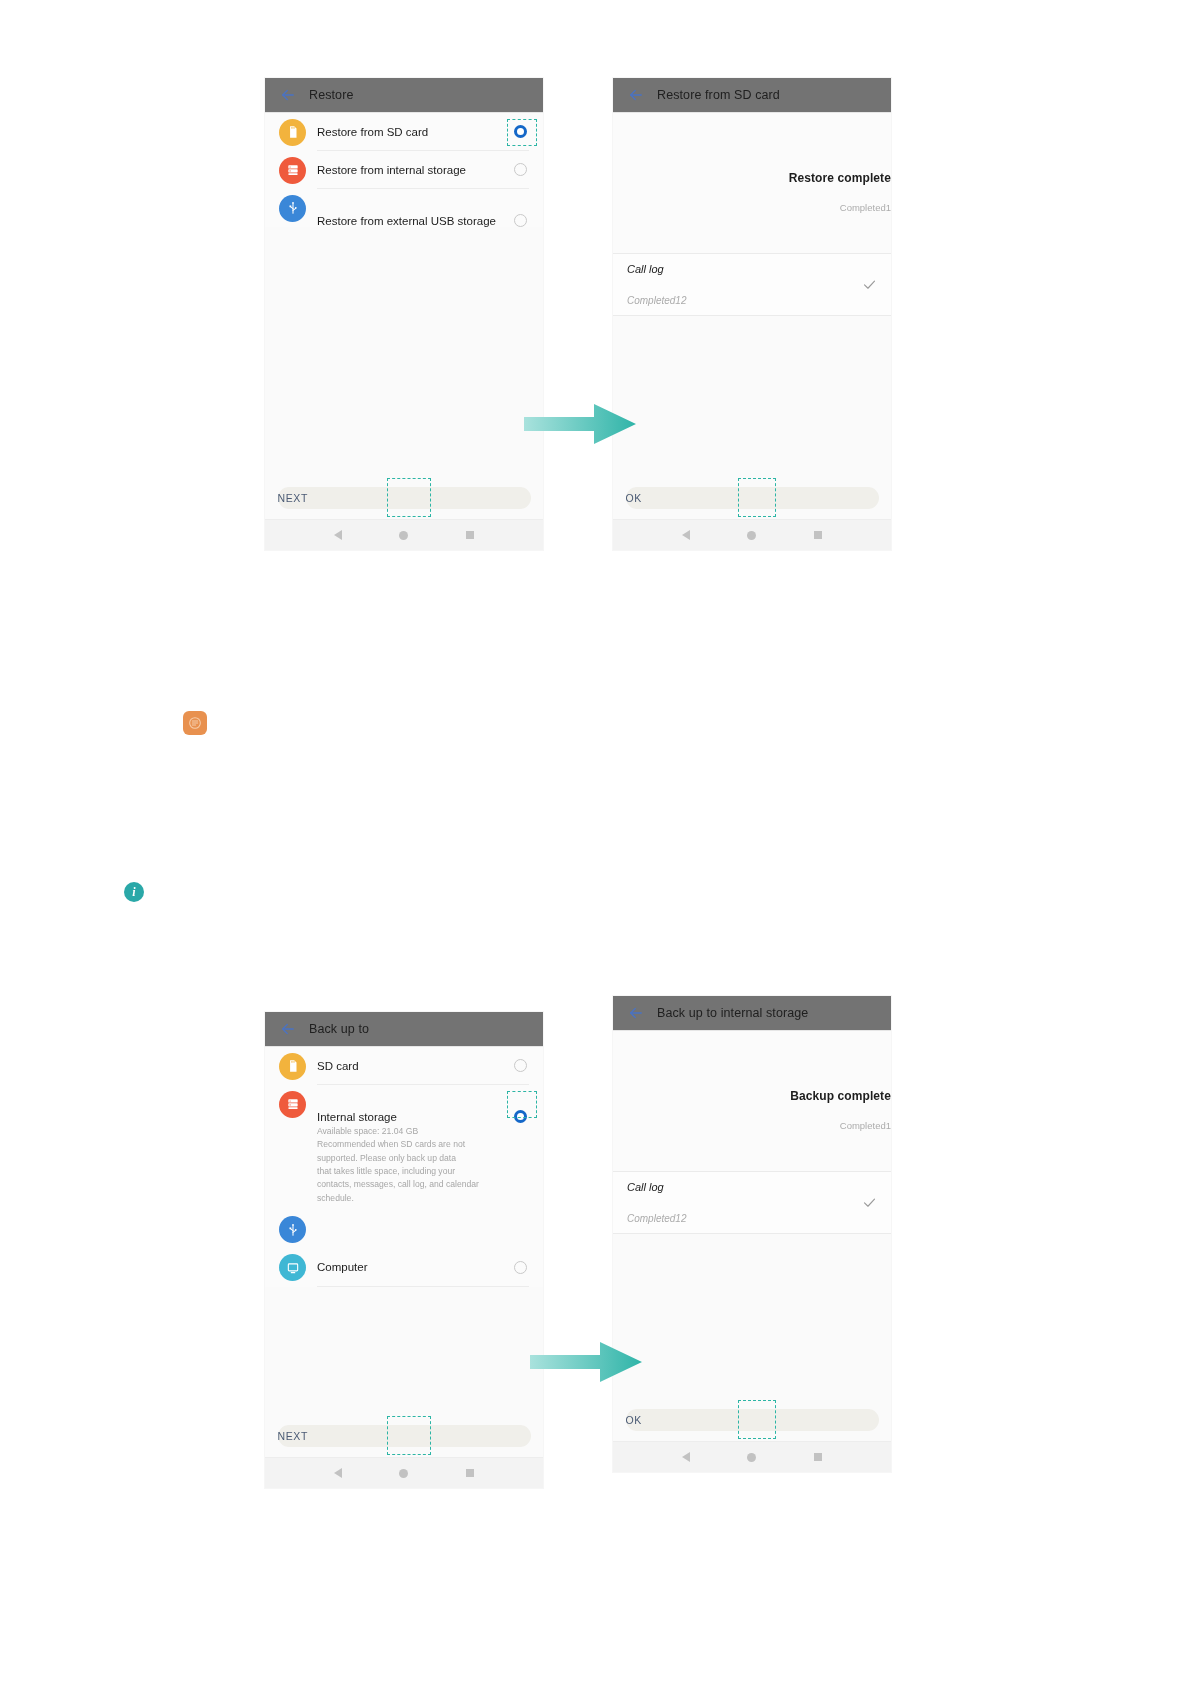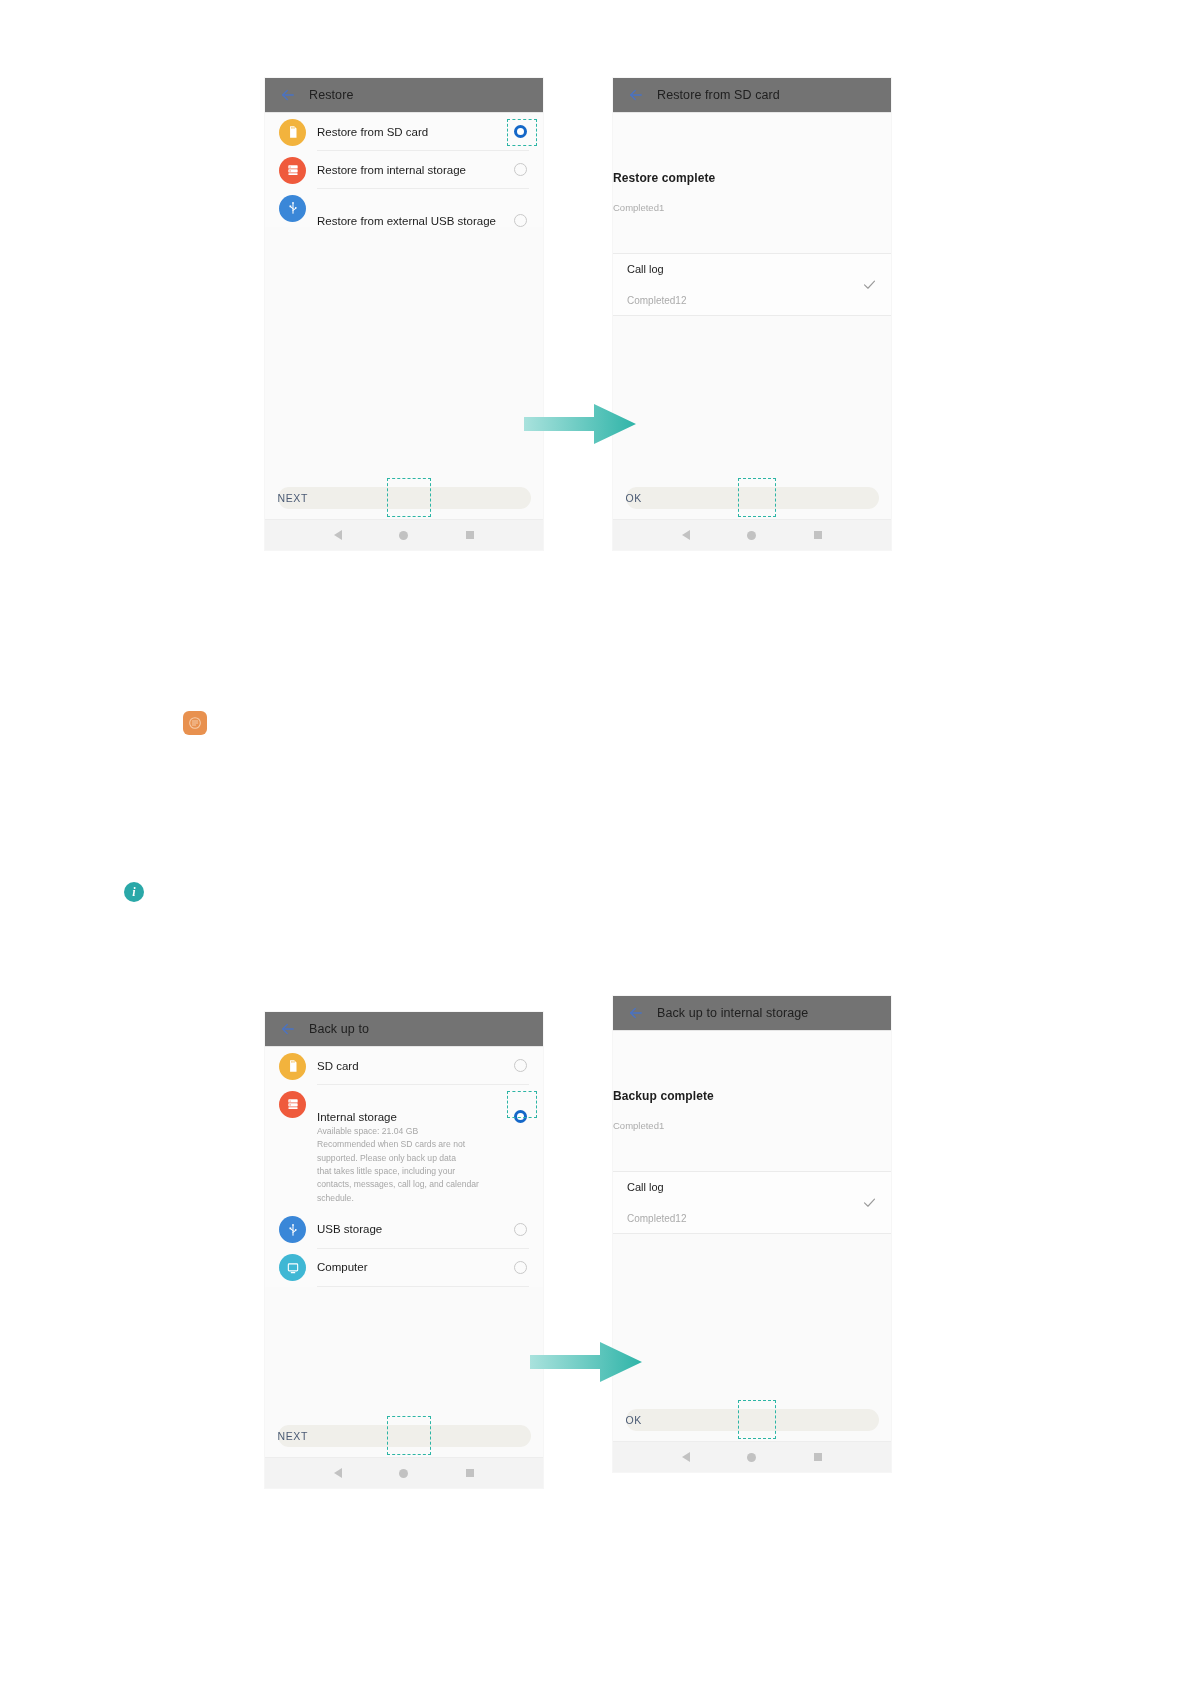--- a/index.html
+++ b/index.html
@@ -123,21 +123,21 @@
     font-size: 8.6px;
     line-height: 1.55;
     color: #a7a7a7;
     box-sizing: border-box;
   }
   .desc .dline { display: block; white-space: nowrap; }
 
   
   .result-body { background: #fbfbfb; position: relative; }
   .result-hero {
-    text-align: left;
+    text-align: right;
     padding-top: 58px;
     padding-bottom: 40px;
     border-bottom: 1px solid #ebebeb;
   }
   .result-title {
     font-size: 12px;
     color: #1d1d1d;
     font-weight: bold;
     letter-spacing: 0.1px;
   }
@@ -147,21 +147,21 @@
     margin-top: 17px;
   }
   .item-row {
     display: flex;
     align-items: center;
     justify-content: space-between;
     padding: 9px 14px 9px 14px;
     border-bottom: 1px solid #ebebeb;
     background: #fdfdfd;
   }
-  .item-text { display: flex; flex-direction: column; }
+  .item-text { display: flex; flex-direction: column; font-style: italic; }
   .item-name { font-size: 11px; color: #1c1c1c; }
   .item-status { font-size: 10px; color: #ababab; margin-top: 20px; }
   .check-icon { width: 15px; height: 15px; display:block; }
 
   
   .action-zone {
     position: absolute;
     left: 0; right: 0;
     bottom: 31px;
     height: 42px;
@@ -454,24 +454,20 @@
       <span class="opt-ico usb">
         <svg width="14" height="14" viewBox="0 0 24 24" fill="none" stroke="#ffffff" stroke-width="1.8" stroke-linecap="round">
           <path d="M12 21V5"></path>
           <circle cx="12" cy="3.4" r="1.6" fill="#ffffff" stroke="none"></circle>
           <path d="M12 13 L7.5 9.5"></path>
           <path d="M12 16 L16.5 12.5"></path>
           <rect x="6" y="7.6" width="3" height="3" fill="#ffffff" stroke="none"></rect>
           <circle cx="16.8" cy="11.6" r="1.5" fill="#ffffff" stroke="none"></circle>
         </svg>
       </span>
-      <div class="opt-right">
-        <span class="opt-label">USB storage</span>
-        <span class="radio"></span>
-      </div>
     </div>
 
     <div class="opt-row">
       <span class="opt-ico computer">
         <svg width="14" height="14" viewBox="0 0 24 24" fill="none" stroke="#ffffff" stroke-width="1.9" stroke-linejoin="round">
           <rect x="4" y="5" width="16" height="12" rx="1.6"></rect>
           <path d="M9 20h6" stroke-linecap="round"></path>
         </svg>
       </span>
       <div class="opt-right">

